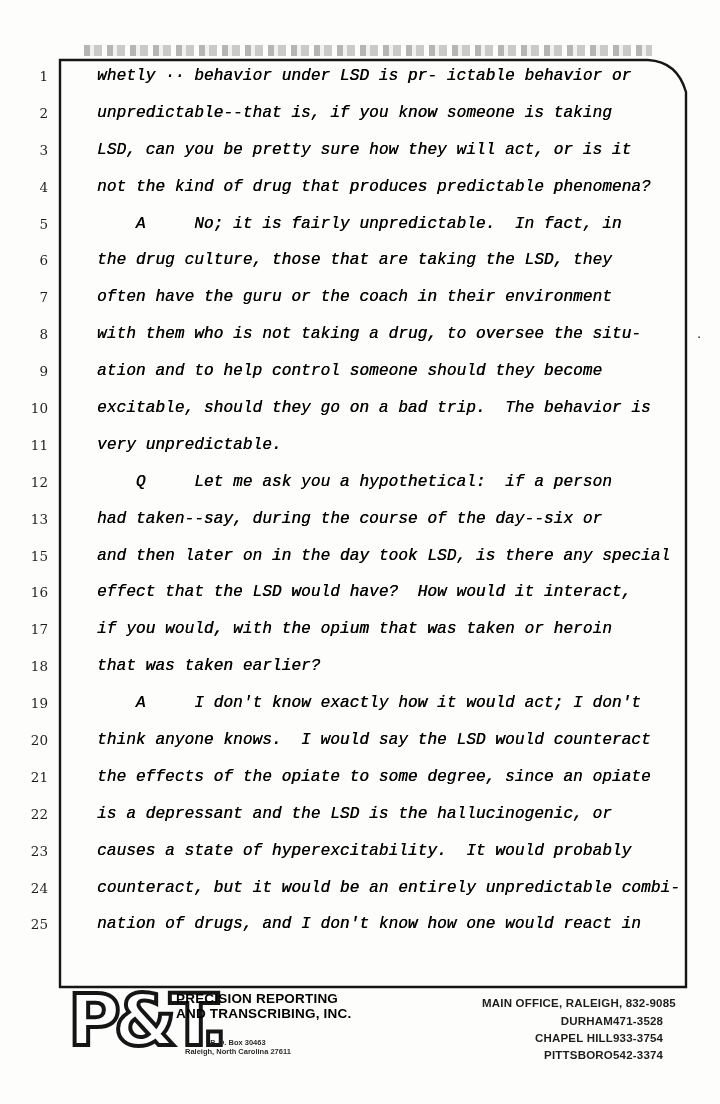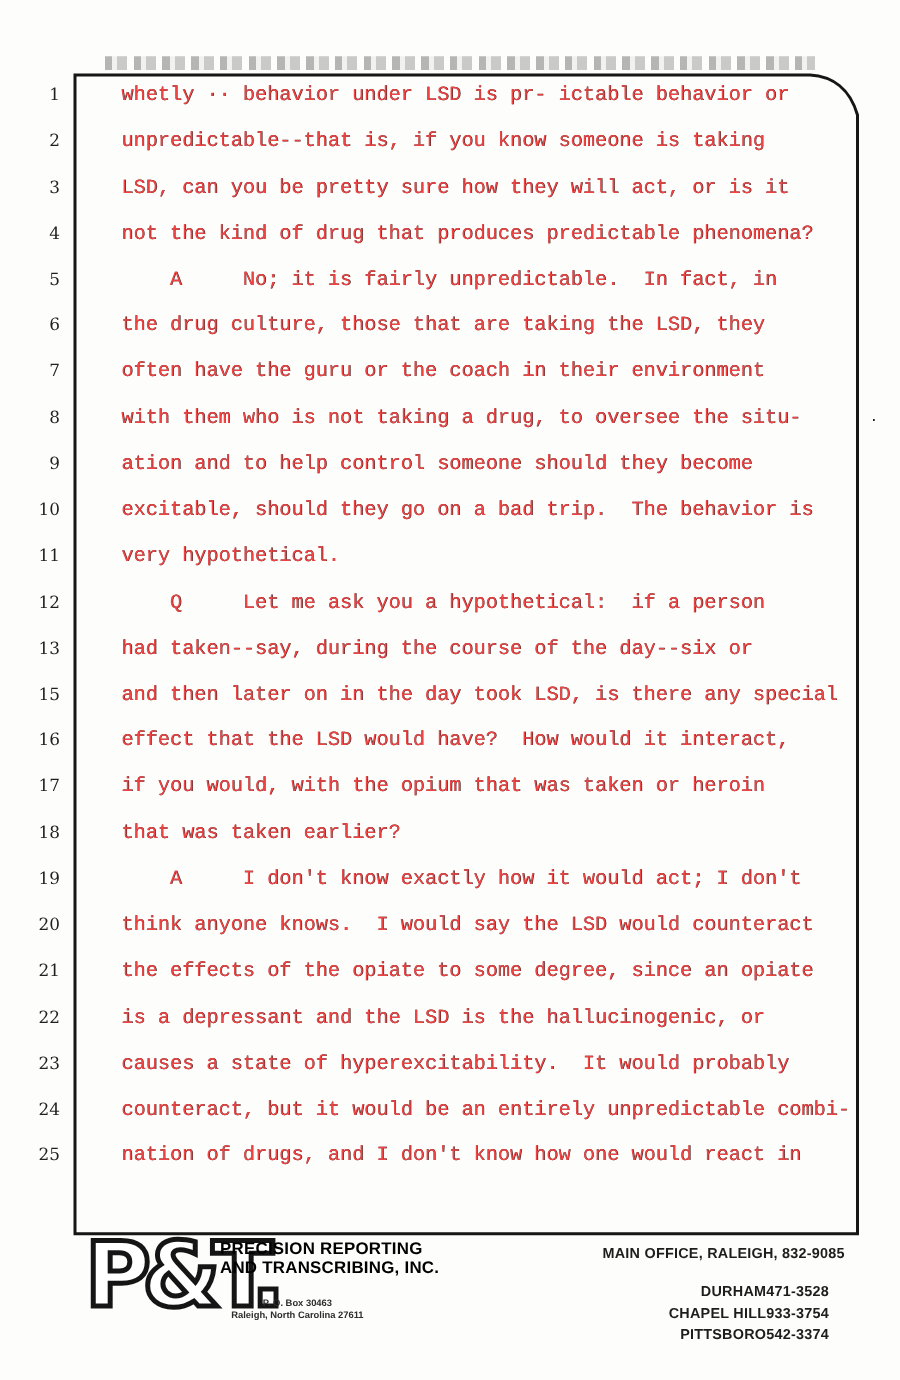--- a/index.html
+++ b/index.html
@@ -23,22 +23,23 @@
   
   .rows{position:absolute;left:0;top:58px;width:690px;}
   .t-row{height:36.9px;display:flex;align-items:stretch;}
   .t-num{
     width:48px;text-align:right;line-height:36.9px;
     font-family:"DejaVu Serif",serif;font-size:13.5px;color:#1f1f1f;
   }
   .t-spacer{width:49px;}
   .t-text{
     white-space:pre;line-height:36.9px;
-    font-family:"Liberation Mono",monospace;font-size:16.2px;color:#ef4444;
+    font-family:"Liberation Mono",monospace;font-size:16.2px;color:#000000;
     text-shadow:.35px 0 0 #1c1c1c;
+    font-style:italic;
   }
 
   .margin-dot{position:absolute;left:697px;top:324px;font-size:15px;color:#1c1c1c;}
 
   
   .logo{
     position:absolute;left:68px;top:984px;
     font-family:"DejaVu Sans",sans-serif;font-weight:bold;font-size:72px;
     letter-spacing:-7px;color:#ffffff;-webkit-text-stroke:4px #151515;
     line-height:1;
@@ -48,21 +49,21 @@
     font-size:13.5px;font-weight:bold;line-height:15px;letter-spacing:.2px;color:#000000;
   }
   .addr{
     position:absolute;left:185px;top:1038px;
     font-size:7.5px;line-height:9px;color:#2d2d2d;filter:blur(.35px);font-weight:bold;text-align:center;
   }
   .contact{
     position:absolute;left:482px;top:997px;
     font-size:11.5px;font-weight:bold;color:#1d1d1d;letter-spacing:.2px;text-align:right;
   }
-  .b-grid{margin-top:17px;margin-left:26px;}
+  .b-grid{margin-top:4px;margin-left:26px;}
   .b-row{display:flex;line-height:17px;}
   .b-name{width:105px;}
   .b-phone{}
 </style>
 </head>
 <body>
 
 <div class="page">
 
   <div class="topband"></div>
@@ -118,21 +119,21 @@
         <div class="t-text">ation and to help control someone should they become</div>
       </div>
       <div class="t-row">
         <div class="t-num">10</div>
         <div class="t-spacer"></div>
         <div class="t-text">excitable, should they go on a bad trip.  The behavior is</div>
       </div>
       <div class="t-row">
         <div class="t-num">11</div>
         <div class="t-spacer"></div>
-        <div class="t-text">very hypothetical.</div>
+        <div class="t-text">very unpredictable.</div>
       </div>
       <div class="t-row">
         <div class="t-num">12</div>
         <div class="t-spacer"></div>
         <div class="t-text">    Q     Let me ask you a hypothetical:  if a person</div>
       </div>
       <div class="t-row">
         <div class="t-num">13</div>
         <div class="t-spacer"></div>
         <div class="t-text">had taken--say, during the course of the day--six or</div>

